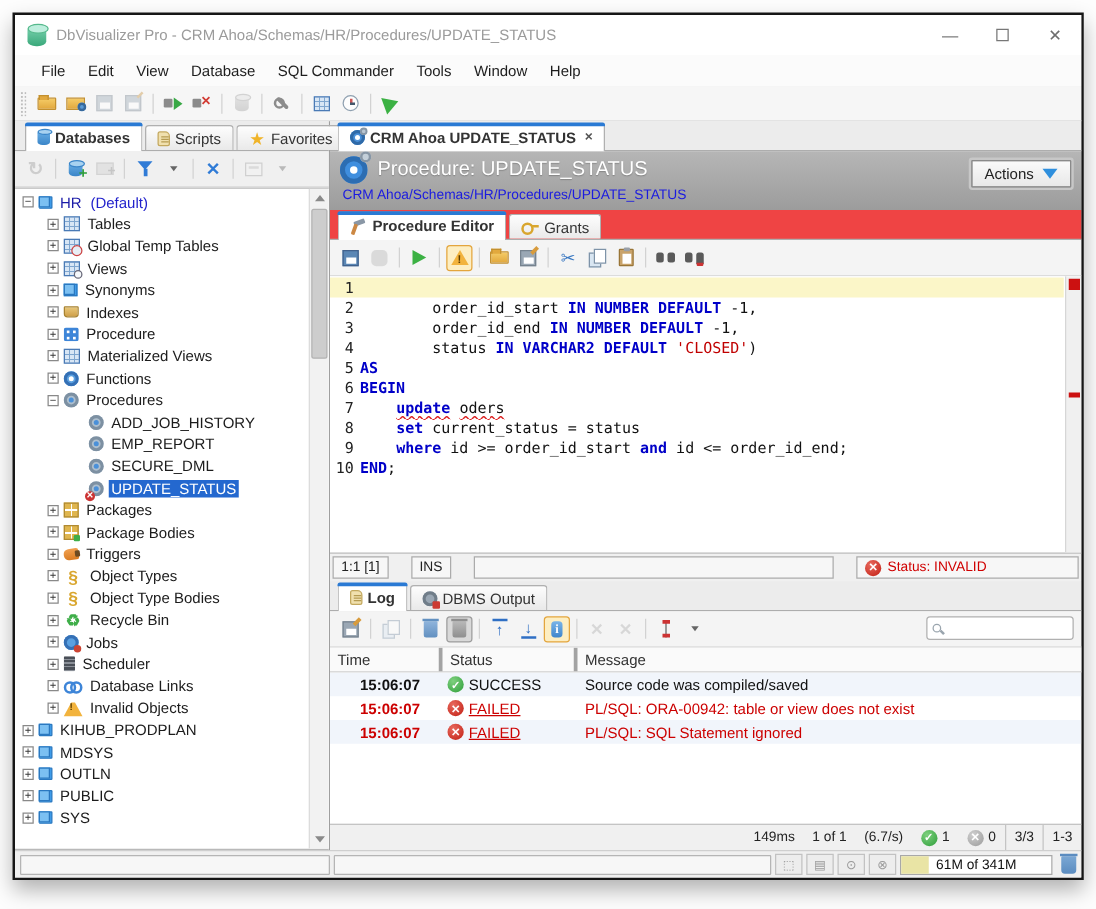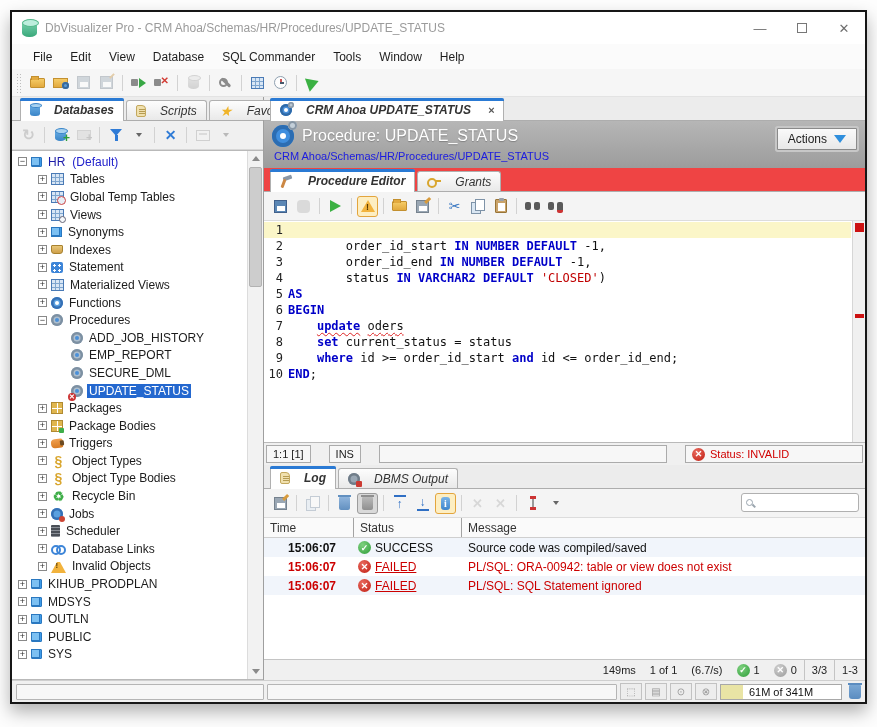--- a/index.html
+++ b/index.html
@@ -105,22 +105,22 @@
   .i-limit::before { content:''; position:absolute; top:0; left:2px; width:6px; height:3px; background:#cc3333; }
   .i-limit::after { content:''; position:absolute; bottom:0; left:2px; width:6px; height:3px; background:#cc3333; }
 
   
   .content { flex:1; display:flex; min-height:0; }
   .left { width:252px; flex:none; display:flex; flex-direction:column; border-right:1px solid #9f9f9f; background:#f0f0f0; min-height:0; }
   .right { flex:1; display:flex; flex-direction:column; min-width:0; min-height:0; }
 
   
   .tabrow { display:flex; align-items:flex-end; padding-left:8px; height:24px; flex:none; border-bottom:1px solid #adadad; background:#ececec; }
-  .tab { display:inline-flex; align-items:center; gap:14px; height:20px; padding:0 9px; margin-right:2px; font-size:12px; color:#333;
-         background:linear-gradient(#fdfdfd,#e9e9e9); border:1px solid #b0b0b0; border-bottom:none; border-radius:3px 3px 0 0; position:relative;font-style:italic; }
+  .tab { display:inline-flex; align-items:center; gap:4px; height:20px; padding:0 9px; margin-right:2px; font-size:12px; color:#333;
+         background:linear-gradient(#fdfdfd,#e9e9e9); border:1px solid #b0b0b0; border-bottom:none; border-radius:3px 3px 0 0; position:relative; }
   .tab.sel { background:#fff; height:23px; font-weight:bold; margin-bottom:-1px; z-index:2; }
   .tab.sel::before { content:''; position:absolute; top:-1px; left:-1px; right:-1px; height:3px; background:#2a7ad4; border-radius:2px 2px 0 0; }
   .tclose { color:#555; font-size:11px; margin-left:3px; }
   .ticon { width:14px; height:14px; position:relative; display:flex; align-items:center; justify-content:center; flex:none; }
 
   
   .i-databases { width:10px; height:12px; background:linear-gradient(#6fb3e8,#3a85c8); border-radius:4px/2.5px; position:relative; }
   .i-databases::before { content:''; position:absolute; top:-1px; left:0; width:10px; height:3px; border-radius:50%; background:#a8d2f0; border:1px solid #3a85c8; }
   .i-scripts,.i-scroll { width:10px; height:12px; background:#f0e0ae; border:1px solid #c3a85e; border-radius:2px 4px 2px 2px; }
   .i-scripts::before,.i-scroll::before { content:''; position:absolute; left:2px; top:3px; width:6px; height:1px; background:#b59b52; box-shadow:0 2px 0 #b59b52,0 4px 0 #b59b52; }
@@ -226,21 +226,21 @@
 
   .log-tabrow { padding-left:6px; }
   .log-toolbar { height:29px; background:#f4f4f4; padding-left:6px; border-bottom:1px solid #dcdcdc; position:relative; }
   .searchbox { position:absolute; right:6px; top:4px; width:118px; height:19px; background:#fff; border:1px solid #b0b0b0; border-radius:3px; display:flex; align-items:center; padding-left:4px; gap:4px; }
   .mag { width:7px; height:7px; border:1.5px solid #9aa5ae; border-radius:50%; position:relative; flex:none; }
   .mag::after { content:''; position:absolute; width:4px; height:1.5px; background:#9aa5ae; right:-3.5px; bottom:-1px; transform:rotate(45deg); }
   .searchbox input { border:none; outline:none; flex:1; font-size:11px; font-family:"Liberation Sans",sans-serif; background:transparent; min-width:0; }
 
   .logtable { flex:1; display:flex; flex-direction:column; background:#fff; min-height:0; }
   .lt-head { display:flex; height:20px; background:#fafafa; border-bottom:1px solid #cfcfcf; flex:none; font-size:12px; color:#333; }
-  .lt-head > div { display:flex; align-items:center; padding-left:6px; border-right:1px solid #a3a3a3; }
+  .lt-head > div { display:flex; align-items:center; padding-left:6px; border-right:3px solid #a3a3a3; }
   .col-time { width:90px; flex:none; } .col-status { width:108px; flex:none; } .col-msg { flex:1; border-right:none !important; }
   .lt-body { flex:1; overflow:hidden; }
   .lrow { display:flex; height:19px; align-items:center; font-size:12px; }
   .lrow:nth-child(odd) { background:#f1f5fb; }
   .lrow .c-time { width:90px; flex:none; padding-left:6px; font-weight:bold; color:#111;text-align:center; }
   .lrow .c-status { width:108px; flex:none; display:flex; align-items:center; gap:4px; padding-left:4px; color:#111; }
   .lrow .c-msg { flex:1; padding-left:6px; color:#111; white-space:nowrap; overflow:hidden; }
   .lrow.failed .c-time, .lrow.failed .c-msg { color:#cc0000; }
   .lrow.failed .st-label { color:#cc0000; text-decoration:underline; }
 
@@ -404,21 +404,21 @@
               <span class="tlabel">Synonyms</span>
             </div>
             <div class="trow" style="padding-left: 26px;">
               <div class="toggle">+</div>
               <div class="ti i-indexes"></div>
               <span class="tlabel">Indexes</span>
             </div>
             <div class="trow" style="padding-left: 26px;">
               <div class="toggle">+</div>
               <div class="ti i-sequences"></div>
-              <span class="tlabel">Statement</span>
+              <span class="tlabel">Procedure</span>
             </div>
             <div class="trow" style="padding-left: 26px;">
               <div class="toggle">+</div>
               <div class="ti i-mviews"></div>
               <span class="tlabel">Materialized Views</span>
             </div>
             <div class="trow" style="padding-left: 26px;">
               <div class="toggle">+</div>
               <div class="ti i-functions"></div>
               <span class="tlabel">Functions</span>

